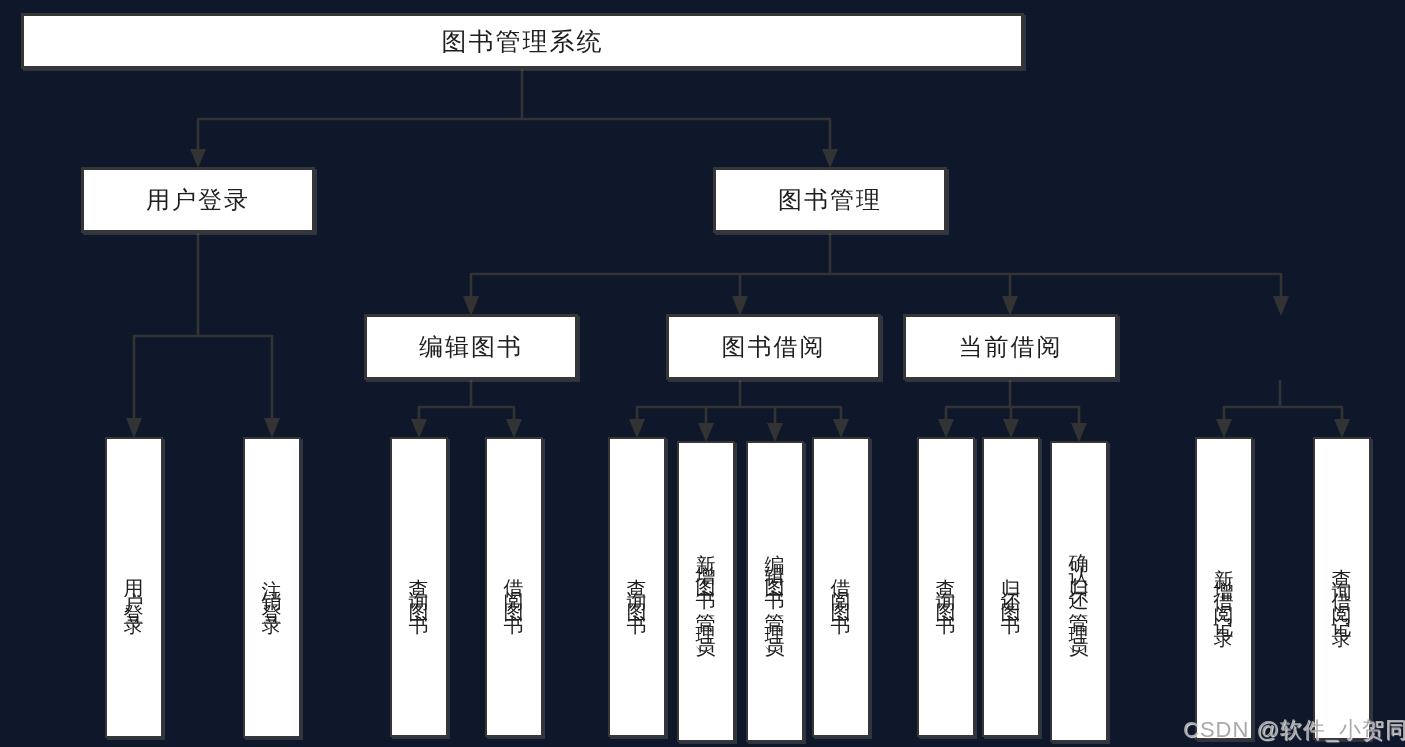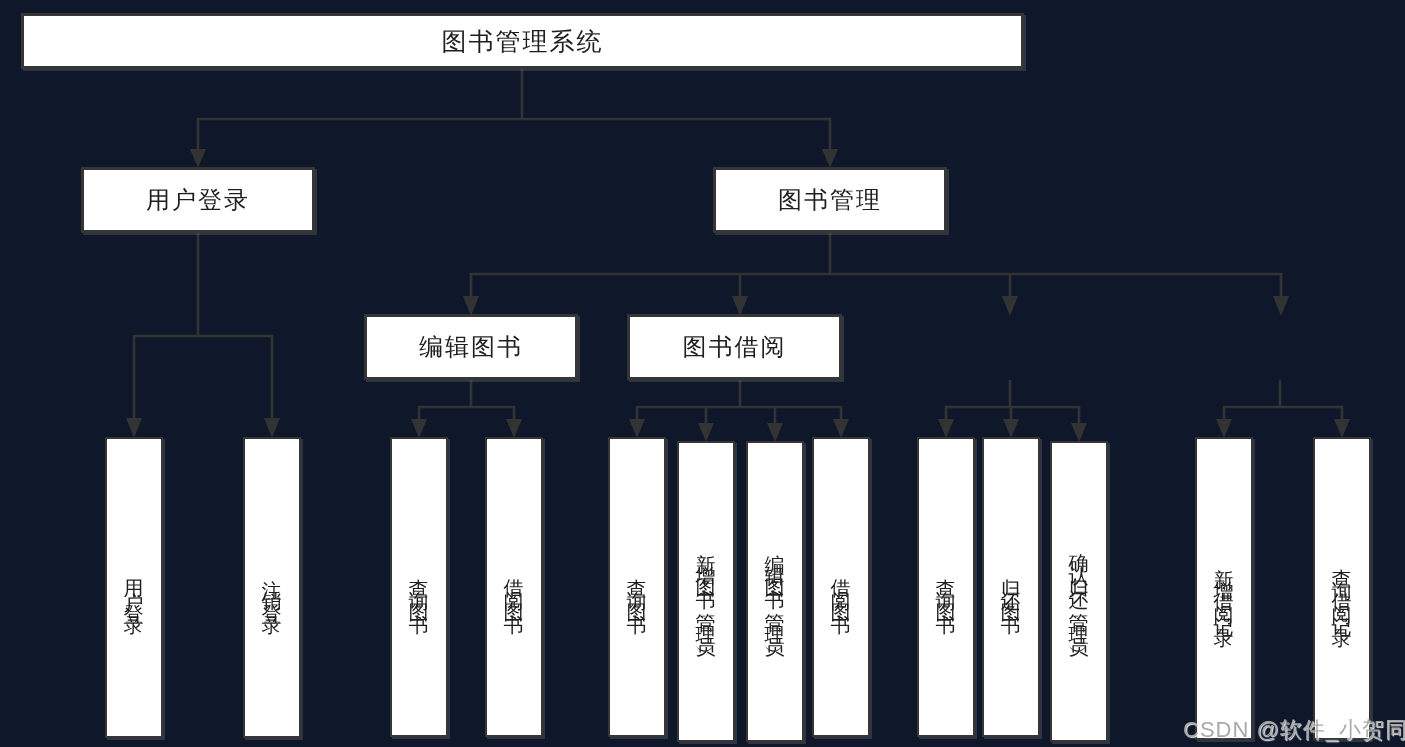--- a/index.html
+++ b/index.html
@@ -146,22 +146,25 @@
   <div class="node hbox" style="left:81px;top:167px;width:234px;height:66px">
     <span class="hlabel">用户登录</span>
   </div>
   <div class="node hbox" style="left:713px;top:167px;width:234px;height:66px">
     <span class="hlabel">图书管理</span>
   </div>
 
   <div class="node hbox" style="left:364px;top:314px;width:214px;height:66px">
     <span class="hlabel">编辑图书</span>
   </div>
-  <div class="node hbox" style="left:627px;top:314px;width:215px;height:66px">
+  <div class="node hbox" style="left:666px;top:314px;width:215px;height:66px">
     <span class="hlabel">图书借阅</span>
+  </div>
+  <div class="node hbox" style="left:903px;top:314px;width:215px;height:66px">
+    <span class="hlabel">当前借阅</span>
   </div>
 
   <div class="node vbox" style="left:105px;top:437px;height:301px">
     <span class="vlabel">用户登录</span>
   </div>
   <div class="node vbox" style="left:243px;top:437px;height:301px">
     <span class="vlabel">注销登录</span>
   </div>
 
   <div class="node vbox" style="left:390px;top:437px;height:300px">

